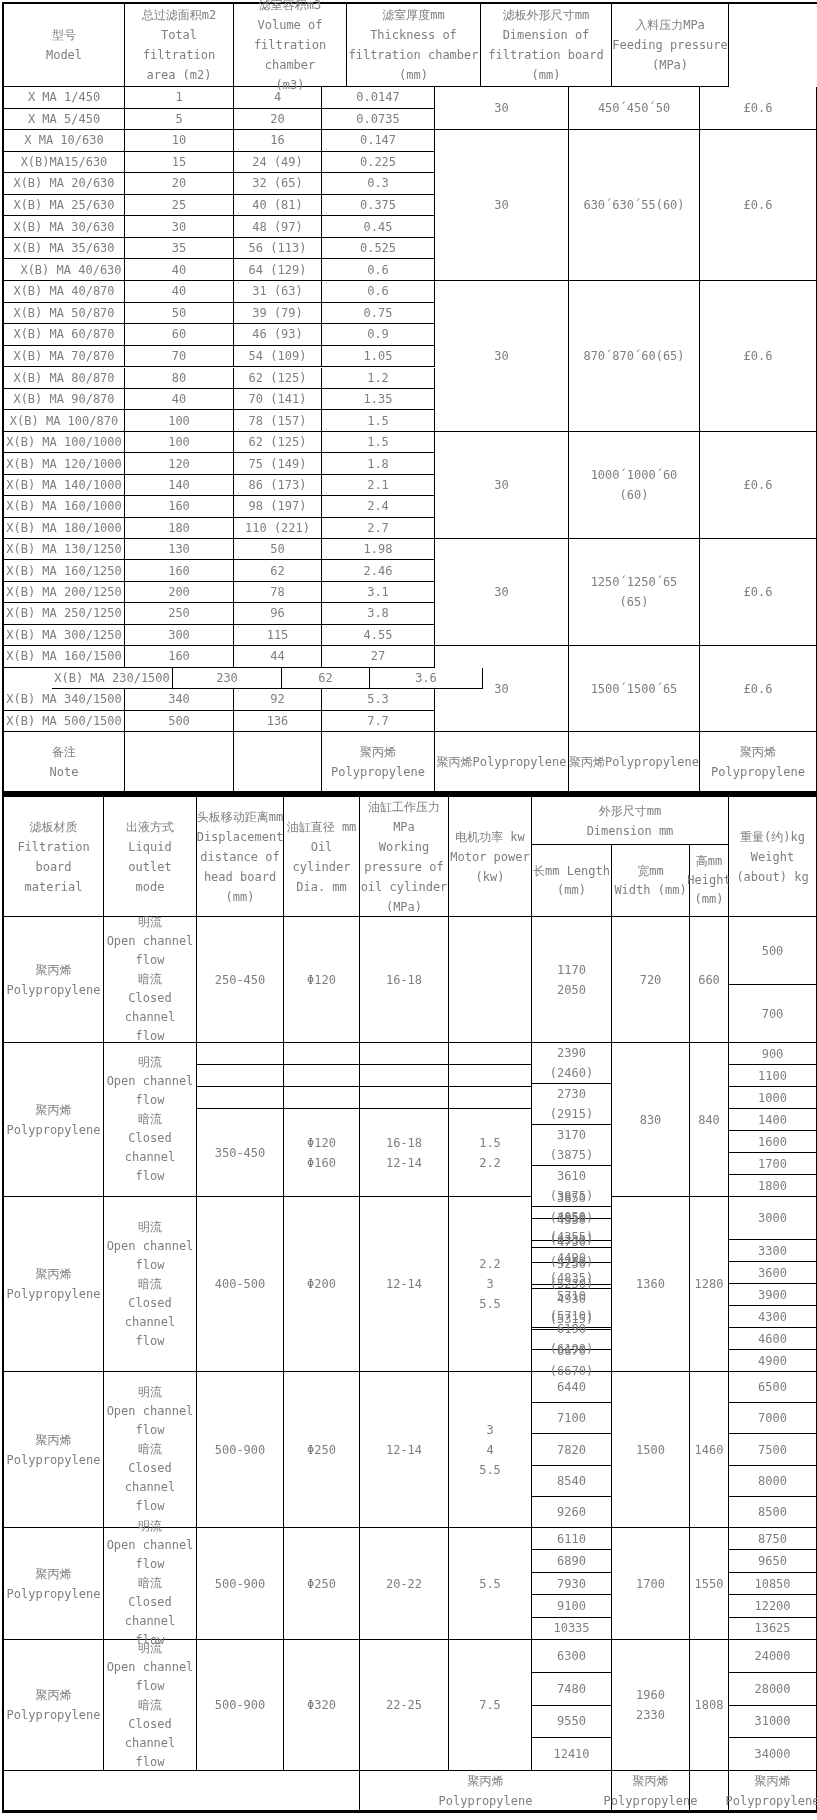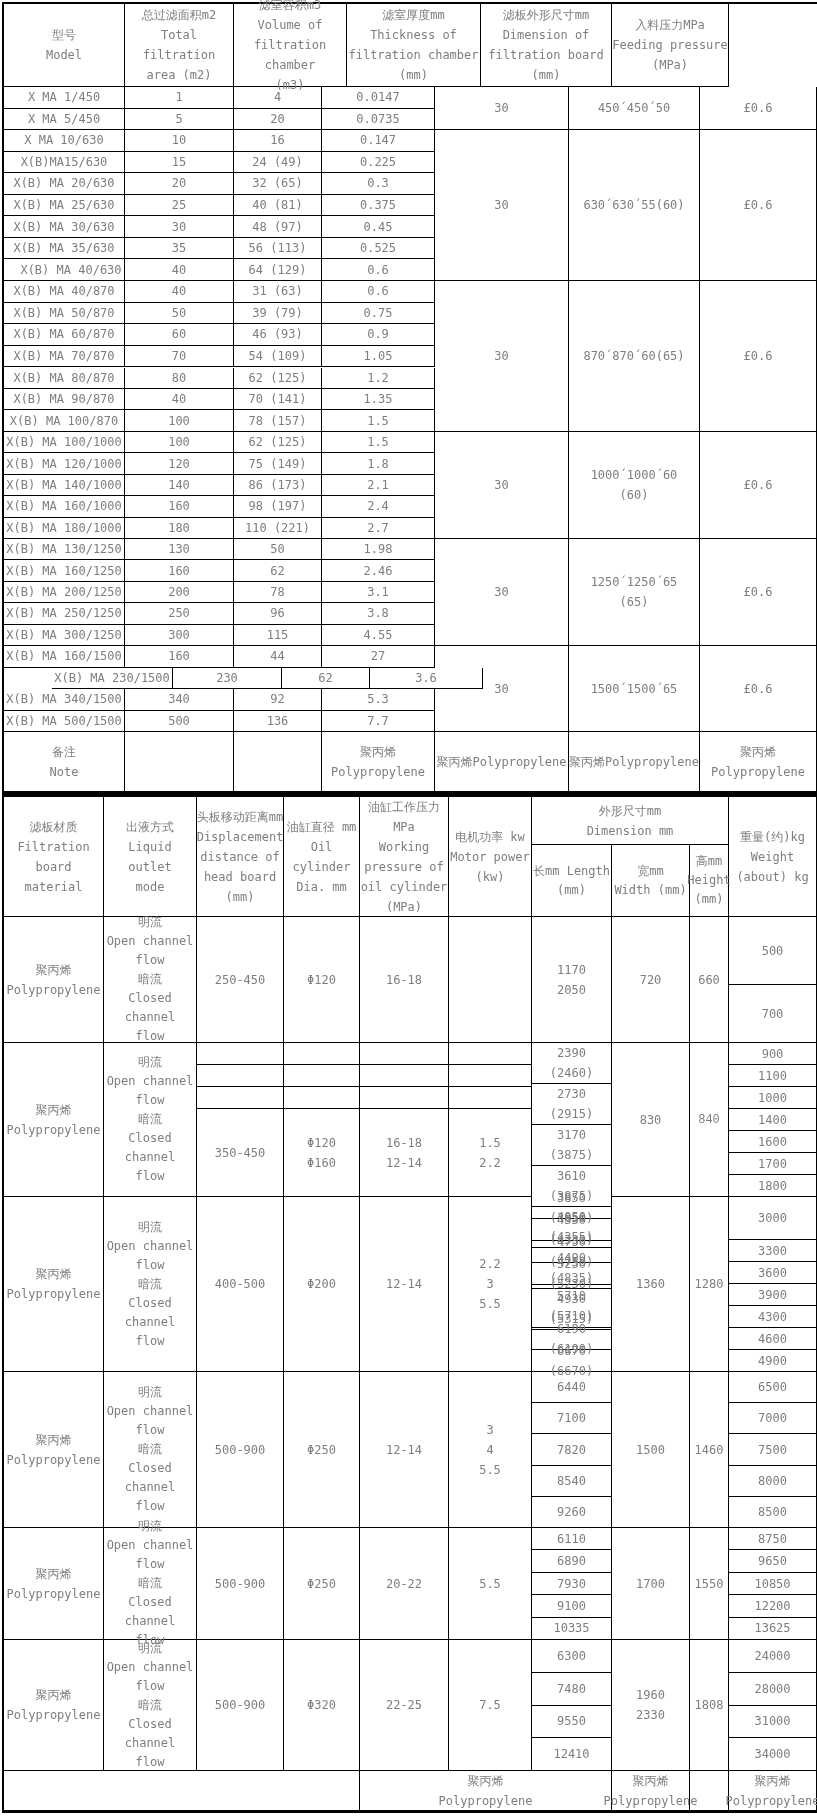--- a/index.html
+++ b/index.html
@@ -382,21 +382,21 @@
         <div class="stack" style="width: 80px;">
           <div class="c" style="flex: 1 1 0%;">2390 (2460)</div>
           <div class="c" style="flex: 1 1 0%;">2730 (2915)</div>
           <div class="c" style="flex: 1 1 0%;">3170 (3875)</div>
           <div class="c" style="flex: 1 1 0%;">3610 (3875)</div>
           <div class="c" style="flex: 1 1 0%;">4050 (4355)</div>
           <div class="c" style="flex: 1 1 0%;">4490 (4835)</div>
           <div class="c" style="flex: 1 1 0%;">4930 (5315)</div>
         </div>
         <div class="c" style="width: 78px;">830</div>
-        <div class="c" style="width: 39px; font-family: Liberation Mono, monospace;">840</div>
+        <div class="c" style="width: 39px;">840</div>
         <div class="stack" style="width: 88px;">
           <div class="c" style="flex: 1 1 0%;">900</div>
           <div class="c" style="flex: 1 1 0%;">1100</div>
           <div class="c" style="flex: 1 1 0%;">1000</div>
           <div class="c" style="flex: 1 1 0%;">1400</div>
           <div class="c" style="flex: 1 1 0%;">1600</div>
           <div class="c" style="flex: 1 1 0%;">1700</div>
           <div class="c" style="flex: 1 1 0%;">1800</div>
         </div>
       </div>

